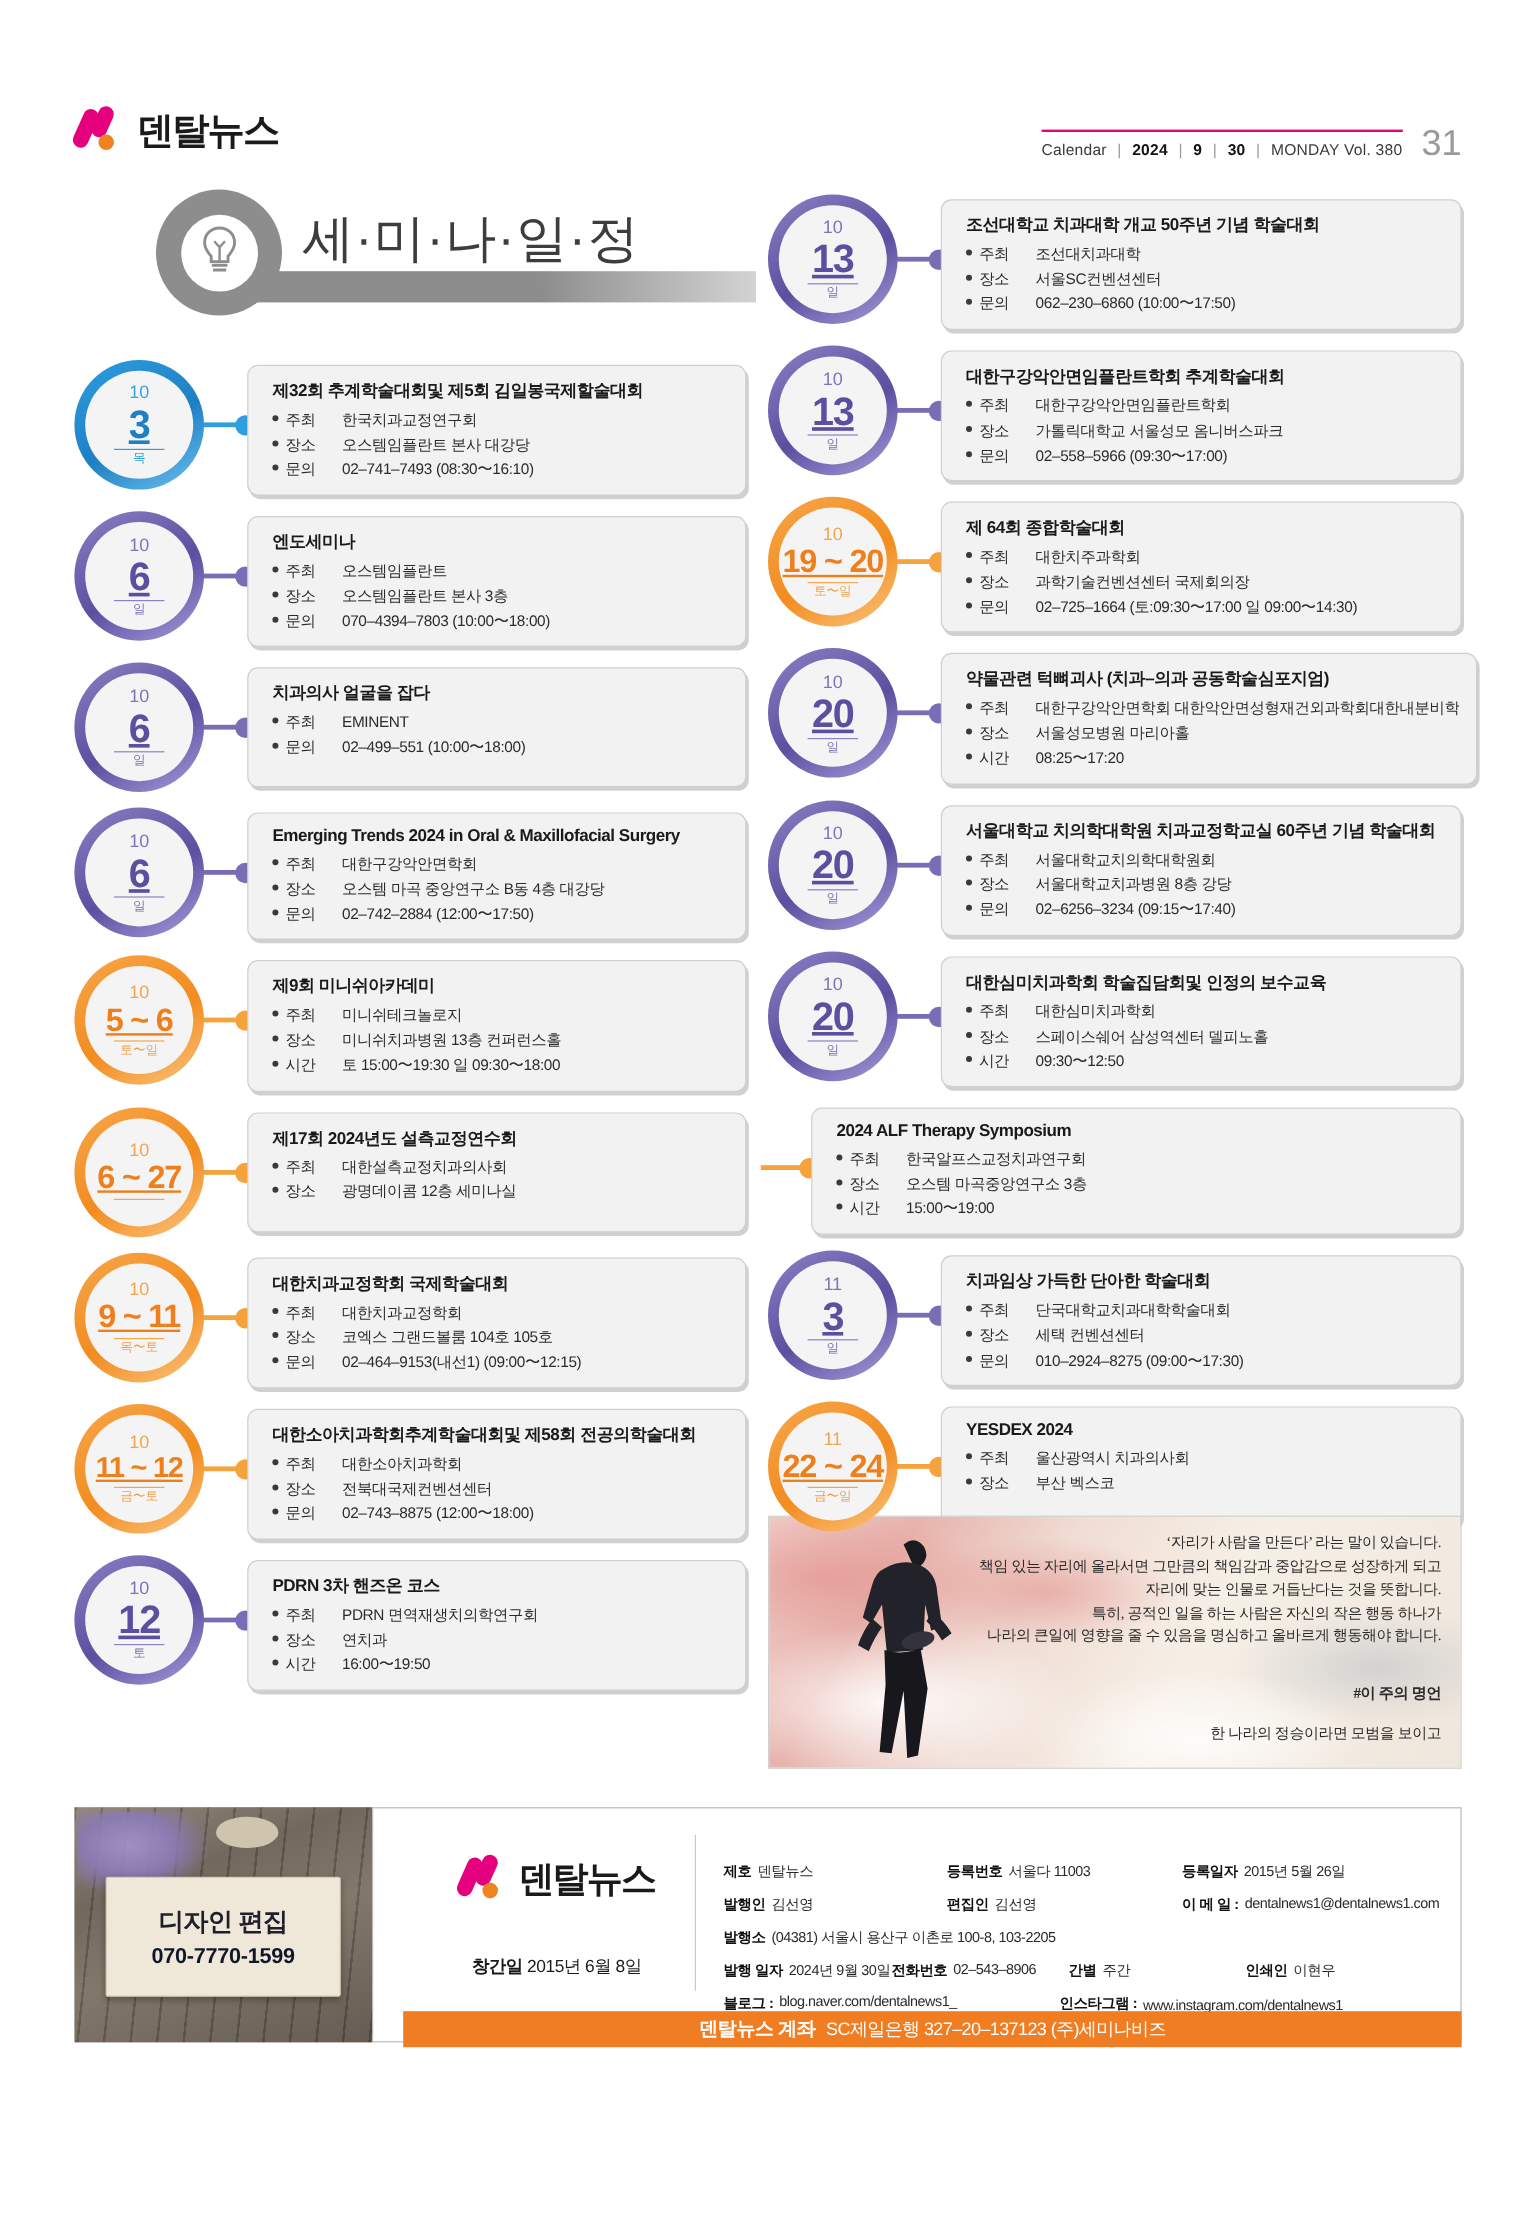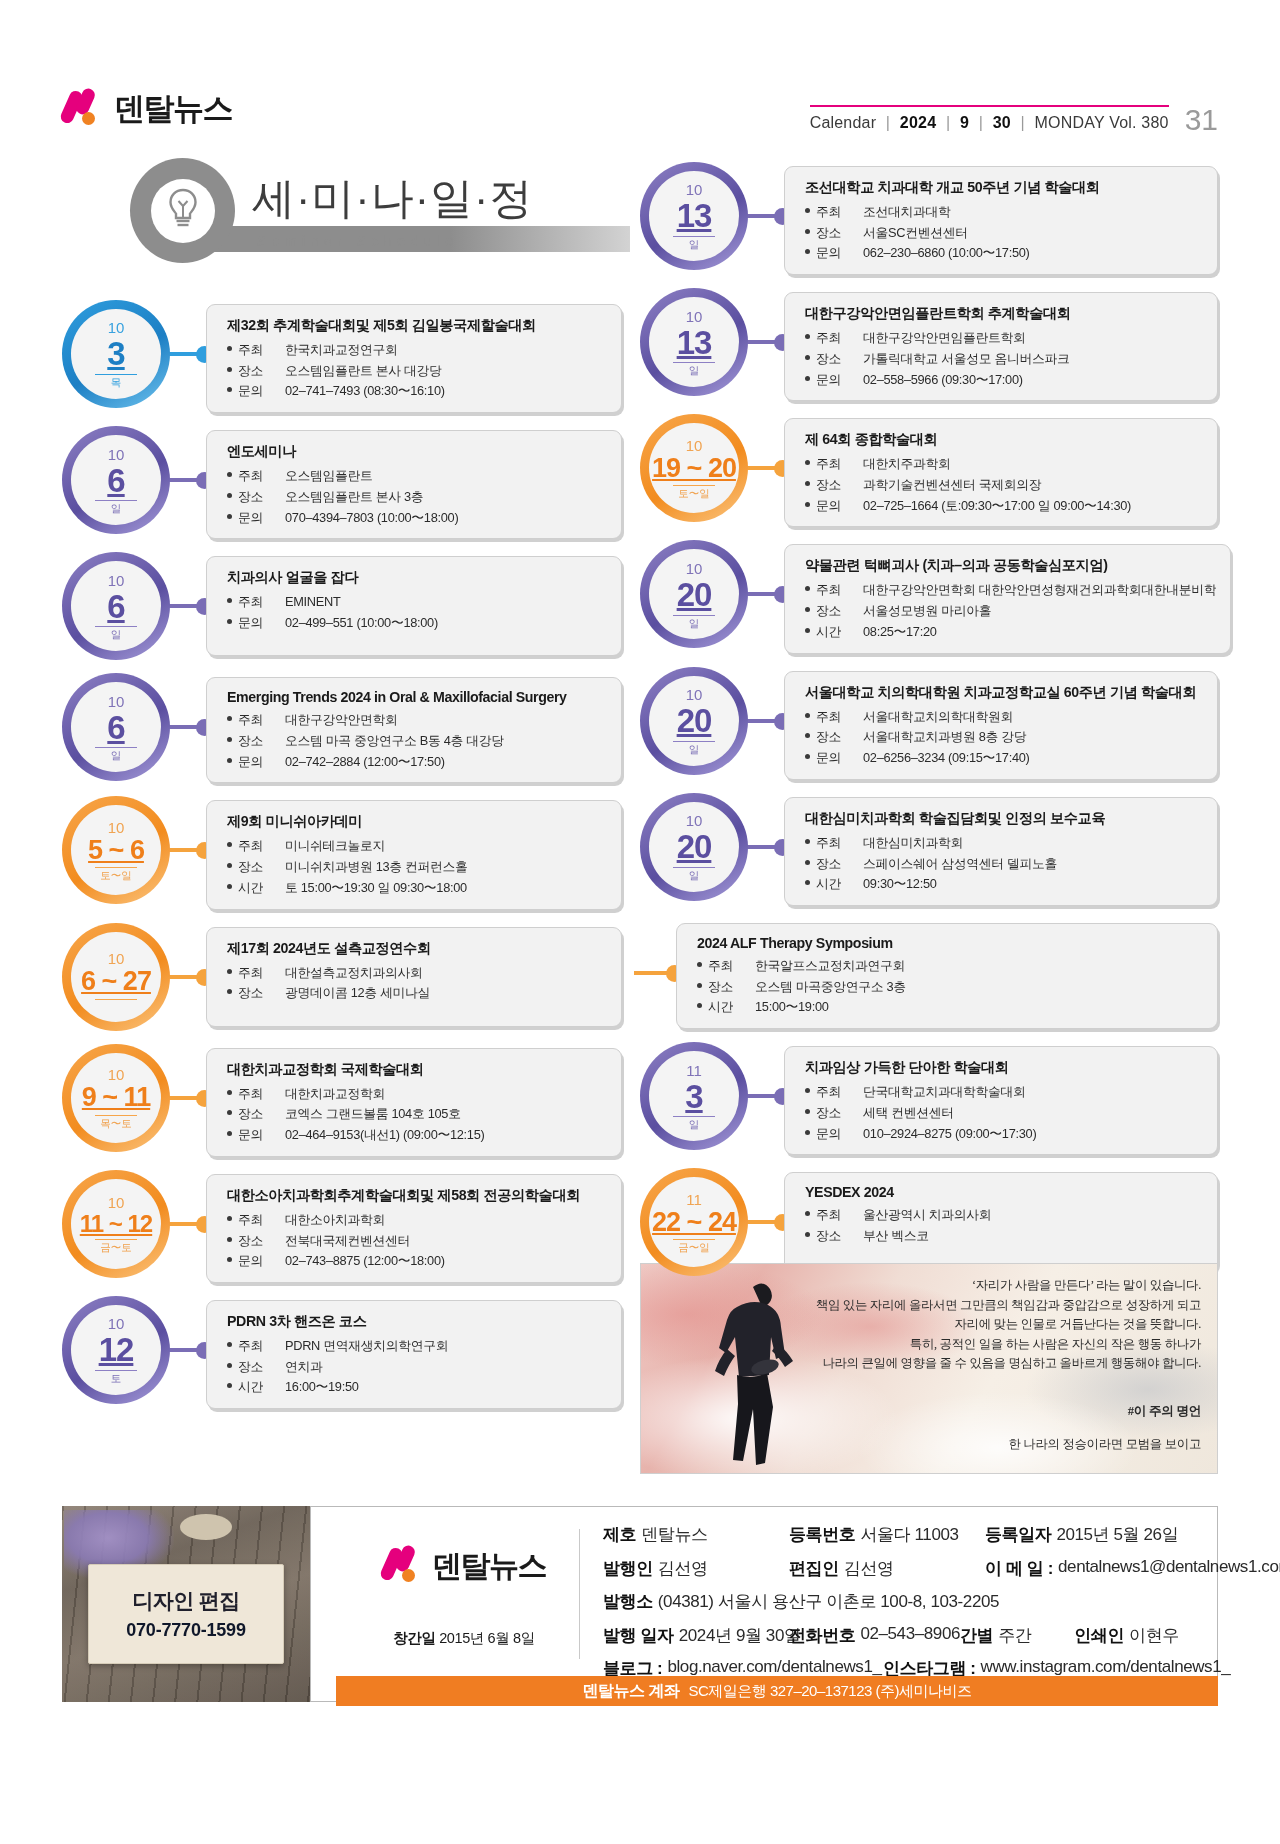--- a/index.html
+++ b/index.html
@@ -25,21 +25,21 @@
     background: #e5007d; border-radius: 7px; transform: rotate(24deg);
   }
   .logo-mark .dot {
     position: absolute; left: 20px; top: 24px; width: 13px; height: 13px;
     background: #f08222; border-radius: 50%;
   }
   .logo-text { font-size: 31px; font-weight: bold; letter-spacing: -1.5px; color: #1a1a1a; }
 
   .cal-wrap { position: absolute; right: 62px; top: 102px; display: flex; align-items: flex-end; gap: 16px; }
   .cal-box { border-top: 2.5px solid #e5007d; padding-top: 7px; }
-  .cal-line { font-size: 16px; color: #3a3a3a; letter-spacing: .2px; white-space: nowrap; }
+  .cal-line { font-size: 13px; color: #3a3a3a; letter-spacing: .2px; white-space: nowrap; }
   .cal-line b { font-weight: bold; color: #111; }
   .cal-sep { color: #9a9a9a; margin: 0 5px; }
   .page-num { font-size: 30px; color: #9a9a9a; line-height: 1; position: relative; top: 3px; }
 
   
   .banner { position: absolute; left: 62px; top: 148px; width: 575px; height: 128px; }
   .banner-bar {
     position: absolute; left: 140px; top: 78px; width: 428px; height: 26px;
     background: linear-gradient(to right, #8d8d8d 0%, #8d8d8d 58%, #d3d3d3 100%);
   }
@@ -169,27 +169,27 @@
 
   .f-info { position: absolute; left: 248px; top: 0; width: 908px; height: 196px;
     border: 1px solid #b9b9b9; background: #fff; }
   .f-brand { position: absolute; left: 48px; top: 38px; width: 210px; text-align: center; }
   .f-brand .bl { display: flex; align-items: center; justify-content: center; gap: 8px; }
   .f-brand .logo-text { font-size: 30px; }
   .f-found { margin-top: 42px; font-size: 14.5px; color: #1a1a1a; letter-spacing: -.4px; }
   .f-found b { font-weight: bold; }
   .f-div { position: absolute; left: 268px; top: 22px; width: 1px; height: 130px; background: #c9c9c9; }
 
-  .f-grid { position: absolute; left: 292px; top: 16px; width: 596px; font-size: 17px;
+  .f-grid { position: absolute; left: 292px; top: 44px; width: 596px; font-size: 12px;
     color: #2a2a2a; letter-spacing: -.4px; }
   .f-grid .fr { display: flex; margin-bottom: 10.5px; }
   .f-grid .fc { display: flex; gap: 5px; white-space: nowrap; }
   .f-grid .fc b { font-weight: bold; color: #111; }
   .w1 { width: 186px; } .w2 { width: 196px; } .w3 { width: 214px; }
-  .wA { width: 280px; } .wB { width: 316px; }
+  .wA { width: 280px; } .wB { width: 316px; align-items: flex-end; }
 
   .f-bank { position: absolute; left: 274px; top: 170px; width: 882px; height: 30px;
     background: #f07d22; display: flex; align-items: center; justify-content: center; gap: 9px; }
   .f-bank .b1 { font-size: 16px; font-weight: bold; color: #fff; letter-spacing: -.5px; }
   .f-bank .b2 { font-size: 15px; color: #fff; letter-spacing: -.5px; }
 </style>
 </head>
 <body>
 
 <div class="page">

